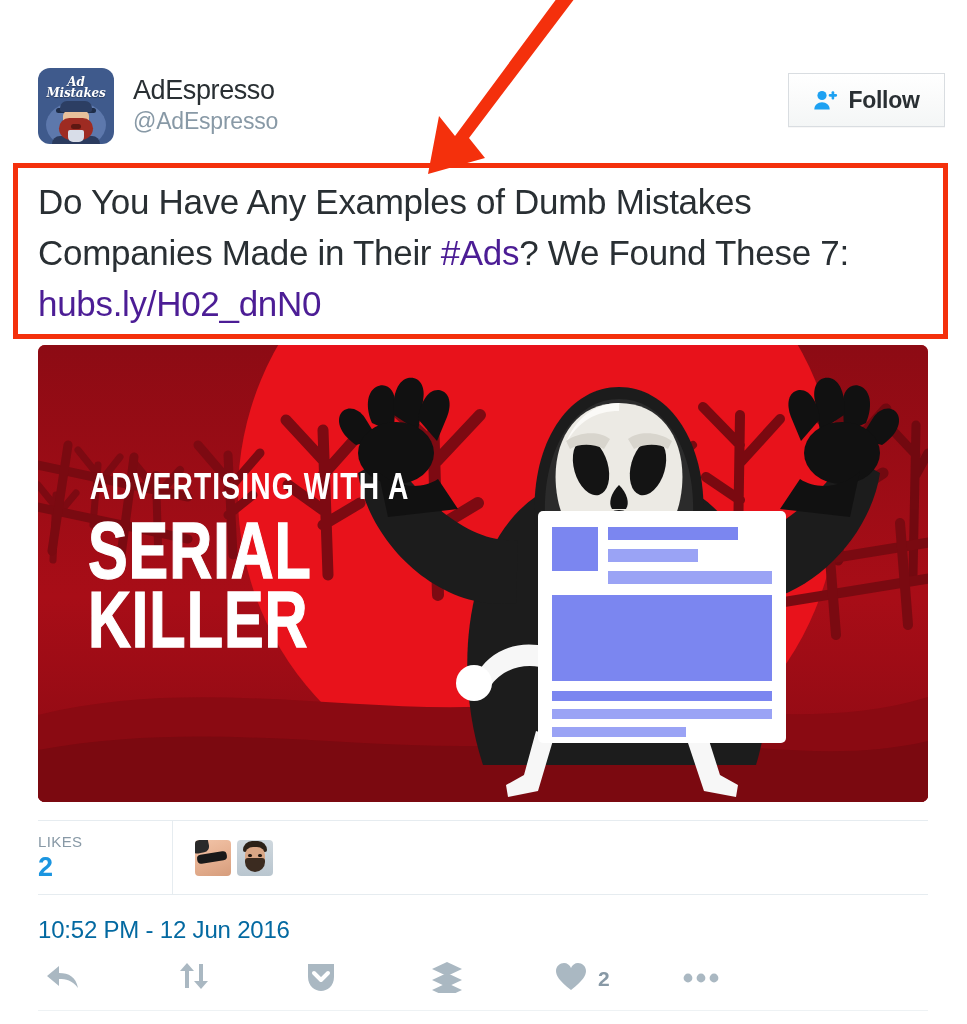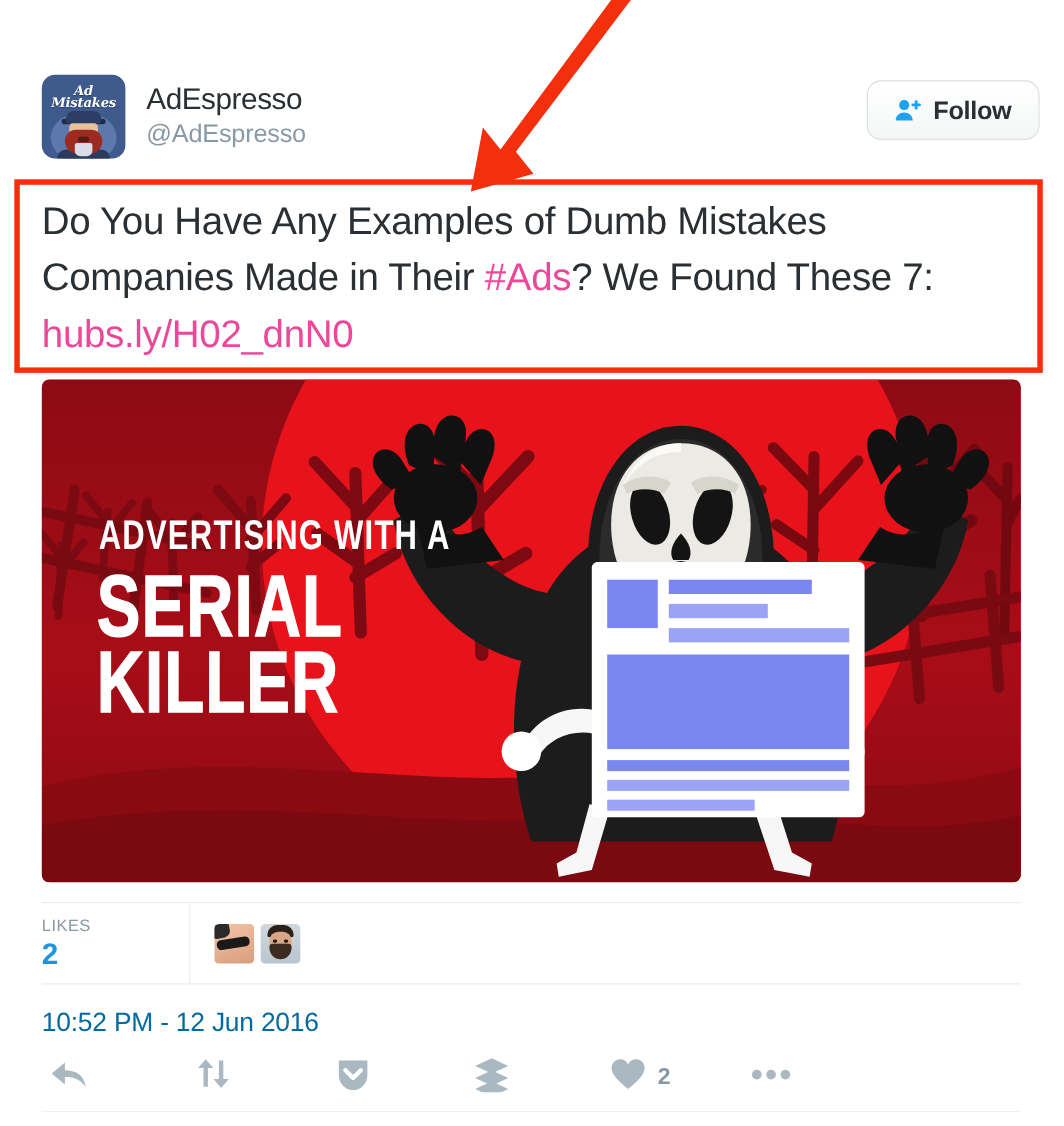--- a/index.html
+++ b/index.html
@@ -54,21 +54,21 @@
     letter-spacing: -0.4px; line-height: 32px;
   }
   .handle {
     font-size: 23px; color: #8899a6; line-height: 28px;
     letter-spacing: -0.2px; margin-top: 1px;
   }
 
   .follow-btn {
     position: absolute; right: 22px; top: 17px;
     width: 157px; height: 54px;
-    border: 1px solid #d9dde1; border-radius: 13px;
+    border: 1px solid #d9dde1; border-radius: 0;
     background: linear-gradient(to bottom, #ffffff 0%, #f4f6f6 100%);
     display: flex; align-items: center; justify-content: center; gap: 9px;
     cursor: pointer;
     box-shadow: 0 1px 0 rgba(0,0,0,0.03);
   }
   .follow-label { font-size: 23px; font-weight: bold; color: #292f33; letter-spacing:-0.3px; }
   .follow-icon { width: 26px; height: 22px; position: relative; display:block; }
 
   
   .annot-box {
@@ -76,21 +76,21 @@
     width: 935px; height: 176px;
     border: 5px solid #f4300c;
     background: transparent;
   }
   .tweet-text {
     position: absolute; left: 38px; top: 176px;
     width: 890px;
     font-size: 35px; line-height: 51px; color: #292f33;
     letter-spacing: -0.3px;
   }
-  .tweet-text .lnk { color: #ec4899; text-align: right; }
+  .tweet-text .lnk { color: #4c1d95; text-align: right; }
 
   
   .arrow { position: absolute; left: 395px; top: -4px; width: 230px; height: 180px; }
 
   
   .tweet-media {
     position: absolute; left: 38px; top: 345px;
     width: 890px; height: 457px;
     border-radius: 7px; overflow: hidden;
     background: #a80d17;

